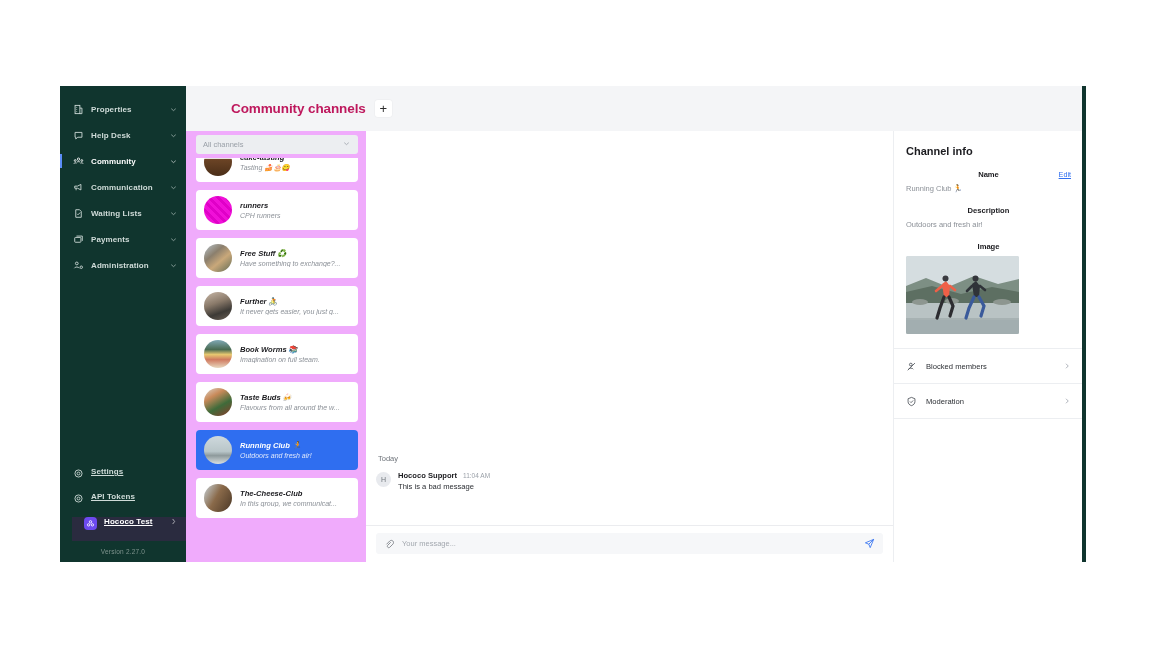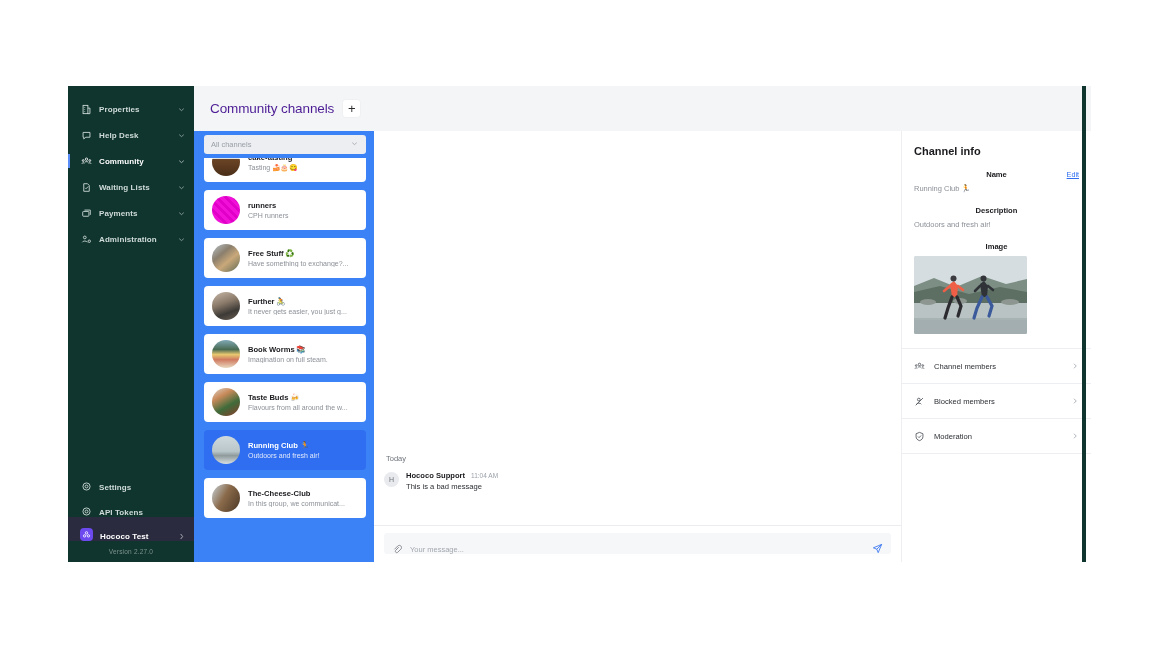--- a/index.html
+++ b/index.html
@@ -5,21 +5,21 @@
   * { box-sizing: border-box; margin: 0; padding: 0; }
   html, body {
     width: 1152px; height: 648px;
     background: #ffffff;
     font-family: "Liberation Sans", sans-serif;
     overflow: hidden;
   }
 
   #app-window {
     position: absolute;
-    left: 68px; top: 86px;
+    left: 60px; top: 86px;
     width: 1023px; height: 476px;
     background: #ffffff;
     overflow: hidden;
     display: flex;
   }
 
   
   #sidebar {
     width: 126px;
     flex: 0 0 126px;
@@ -52,29 +52,30 @@
     flex: 0 0 12px;
     display: flex; align-items: center; justify-content: center;
   }
   .nav-ico svg { width: 11px; height: 11px; display: block; }
   .nav-label { flex: 1 1 auto; font-weight: bold; letter-spacing: .1px; white-space: nowrap; }
   .nav-chev { width: 9px; height: 9px; flex: 0 0 9px; opacity: .75; }
   .nav-chev svg { width: 9px; height: 9px; display: block; }
 
   .sidebar-bottom { position: absolute; left: 0; bottom: 0; width: 100%; padding-bottom: 4px; }
   .sb-item {
-    display: flex; align-items: flex-end;
+    display: flex; align-items: flex-start;
     height: 25px; padding: 0 8px 0 12px;
-    font-size: 8px; color: #cfdbd8; cursor: pointer;
+    font-size: 8px; color: #cfdbd8; cursor: pointer; text-decoration: underline;
   }
   .sb-item .nav-label { font-weight: bold; }
   .org-item {
     background: #2a2b3f;
     color: #ffffff;
     height: 24px;
+    margin-left: 12px;
   }
   .org-logo {
     width: 13px; height: 13px; margin-right: 7px; flex: 0 0 13px;
     background: #6d4af0; border-radius: 4px;
     display: flex; align-items: center; justify-content: center;
   }
   .org-logo svg { width: 9px; height: 9px; display: block; }
   .version {
     text-align: center; font-size: 6.5px; color: #7f938e;
     padding-top: 7px; padding-bottom: 3px; letter-spacing: .2px;
@@ -88,21 +89,21 @@
     min-width: 0;
     position: relative;
   }
   #page-header {
     height: 45px;
     display: flex; align-items: center;
     padding: 0 16px;
     background: #f4f5f7;
   }
   #page-header h1 {
-    font-size: 13.5px; font-weight: normal; color: #4c1d95; letter-spacing: -.1px;
+    font-size: 13.5px; font-weight: bold; color: #be185d; letter-spacing: -.1px; margin-left: 29px;
   }
   .add-btn {
     margin-left: 9px;
     width: 17px; height: 17px;
     background: #ffffff;
     border-radius: 3px;
     display: flex; align-items: center; justify-content: center;
     color: #2c2c2c; font-size: 13px; line-height: 1;
     cursor: pointer;
     box-shadow: 0 0 0 1px rgba(0,0,0,0.02);
@@ -111,21 +112,21 @@
   #content-row {
     flex: 1 1 auto;
     display: flex;
     min-height: 0;
     background: #ffffff;
   }
 
   
   #channel-col {
     width: 180px; flex: 0 0 180px;
-    background: #3b82f6;
+    background: #f0abfc;
     padding: 0 8px 0 10px;
     display: flex; flex-direction: column;
     min-height: 0;
     position: relative;
   }
   #channel-filter {
     margin: 4px 0 4px 0;
     height: 19px;
     background: #eceef1;
     border-radius: 3px;
@@ -152,21 +153,21 @@
     cursor: pointer;
   }
   .chan.selected { background: #2f6ef0; }
   .chan-avatar {
     width: 28px; height: 28px; flex: 0 0 28px;
     border-radius: 50%;
     margin-right: 8px;
     overflow: hidden;
     position: relative;
   }
-  .chan-txt { min-width: 0; flex: 1 1 auto; }
+  .chan-txt { min-width: 0; flex: 1 1 auto; font-style: italic; }
   .chan-name {
     font-size: 7.6px; font-weight: bold; color: #1b1b1f;
     white-space: nowrap; overflow: hidden; text-overflow: ellipsis;
     margin-bottom: 2px;
   }
   .chan-desc {
     font-size: 7px; color: #8b9097;
     white-space: nowrap; overflow: hidden; text-overflow: ellipsis;
   }
   .chan.selected .chan-name { color: #ffffff; }
@@ -203,21 +204,21 @@
   .msg-text { font-size: 7.6px; color: #2b2e33; }
 
   #composer-wrap {
     border-top: 1px solid #ebecef;
     padding: 7px 10px 8px 10px;
   }
   #composer {
     height: 21px;
     background: #f6f7f9;
     border-radius: 3px;
-    display: flex; align-items: flex-end;
+    display: flex; align-items: center;
     padding: 0 8px;
   }
   .clip-btn { width: 10px; height: 10px; flex: 0 0 10px; color: #6e737a; cursor: pointer; }
   .clip-btn svg { width: 10px; height: 10px; display: block; }
   #msg-input {
     flex: 1 1 auto;
     border: 0; outline: 0; background: transparent;
     font-family: "Liberation Sans", sans-serif;
     font-size: 7.5px; color: #2b2e33;
     margin-left: 8px;
@@ -325,20 +326,34 @@
             </svg>
         </span>
         <span class="nav-label">Community</span>
         <span class="nav-chev">
           <svg viewBox="0 0 16 16" fill="none" stroke="currentColor" stroke-width="1.4">
               <path d="M4 6.5L8 10l4-3.5"></path>
             </svg>
         </span>
       </div>
 
+      <div class="nav-item">
+        <span class="nav-ico">
+          <svg viewBox="0 0 16 16" fill="none" stroke="currentColor" stroke-width="1.3">
+              <path d="M2.5 6h4l5-2.5v8L6.5 9h-4z"></path>
+              <path d="M4.5 9v3"></path>
+            </svg>
+        </span>
+        <span class="nav-label">Communication</span>
+        <span class="nav-chev">
+          <svg viewBox="0 0 16 16" fill="none" stroke="currentColor" stroke-width="1.4">
+              <path d="M4 6.5L8 10l4-3.5"></path>
+            </svg>
+        </span>
+      </div>
 
       <div class="nav-item">
         <span class="nav-ico">
           <svg viewBox="0 0 16 16" fill="none" stroke="currentColor" stroke-width="1.3">
               <path d="M4 2.5h5.5L12 5v8.5H4z"></path>
               <path d="M6 8.5l1.3 1.3L10.5 6.5"></path>
             </svg>
         </span>
         <span class="nav-label">Waiting Lists</span>
         <span class="nav-chev">
@@ -578,37 +593,20 @@
                 <path d="M73 41 L78 50 L75 60" stroke="#3a5a9b" stroke-width="3.2" fill="none" stroke-linecap="round"></path>
                 <path d="M66 30 L61 35" stroke="#2f3338" stroke-width="2.6" stroke-linecap="round"></path>
                 <path d="M74 30 L79 34" stroke="#2f3338" stroke-width="2.6" stroke-linecap="round"></path>
               </g>
               <rect x="0" y="64" width="113" height="14" fill="#9fabad" opacity="0.55"></rect>
             </svg>
           </div>
         </div>
 
         <div id="info-actions">
-          <div class="action-row">
-            <span class="a-ico">
-              <svg viewBox="0 0 16 16" fill="none" stroke="currentColor" stroke-width="1.2">
-                  <circle cx="8" cy="5" r="1.8"></circle>
-                  <path d="M5.5 9.6c.4-1.5 4.6-1.5 5 0"></path>
-                  <circle cx="3.2" cy="6.6" r="1.2"></circle>
-                  <circle cx="12.8" cy="6.6" r="1.2"></circle>
-                  <path d="M1.3 11c.3-1.1 2.9-1.3 3.4-.5M14.7 11c-.3-1.1-2.9-1.3-3.4-.5"></path>
-                </svg>
-            </span>
-            <span class="a-lbl">Channel members</span>
-            <span class="a-chev">
-              <svg viewBox="0 0 16 16" fill="none" stroke="currentColor" stroke-width="1.6">
-                  <path d="M6 3.5L10.5 8 6 12.5"></path>
-                </svg>
-            </span>
-          </div>
 
           <div class="action-row">
             <span class="a-ico">
               <svg viewBox="0 0 16 16" fill="none" stroke="currentColor" stroke-width="1.2">
                   <circle cx="7" cy="5.2" r="2"></circle>
                   <path d="M3.4 12c.4-2.1 6.8-2.1 7.2 0"></path>
                   <path d="M2.5 13.5L13 3"></path>
                 </svg>
             </span>
             <span class="a-lbl">Blocked members</span>

